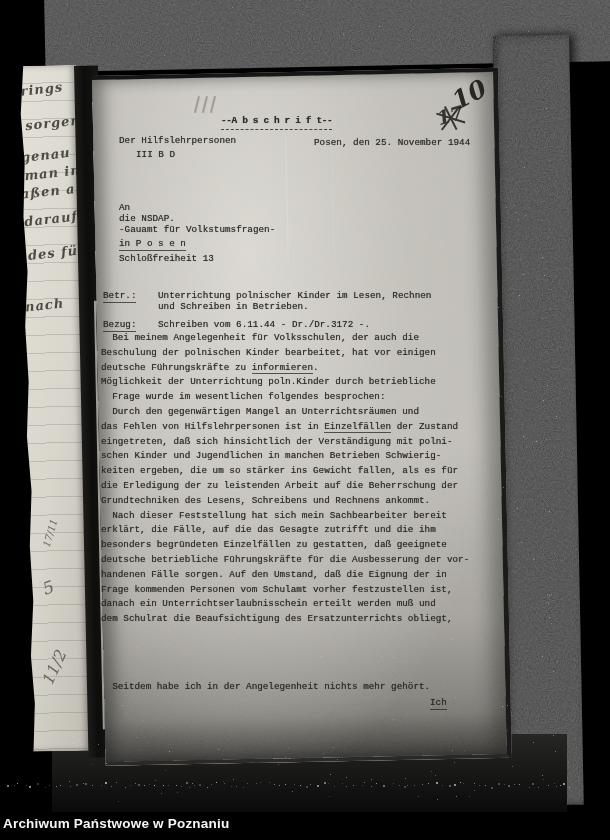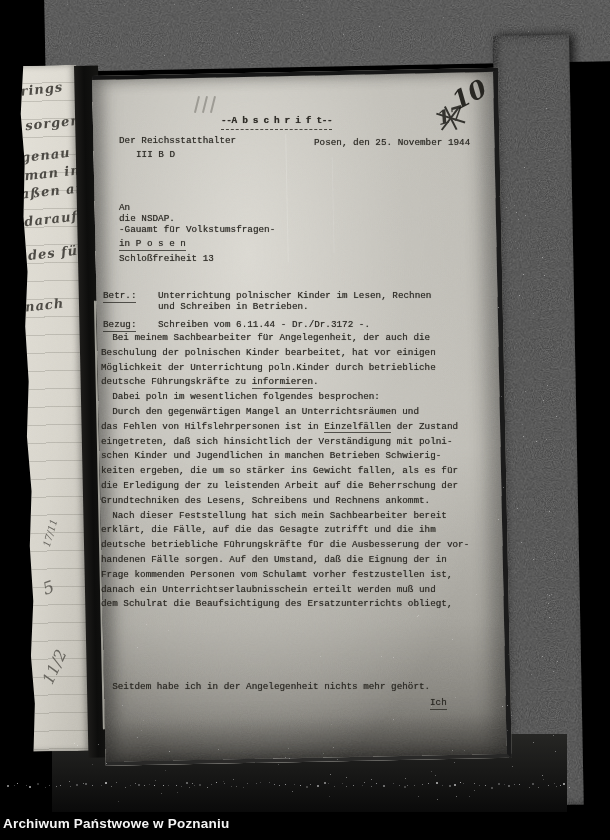--- a/index.html
+++ b/index.html
@@ -128,51 +128,52 @@
         <rect width="100%" height="100%" filter="url(#grainF)" opacity="0.55"></rect>
       </svg>
     <div class="scratch" style="left:192px;top:58px;width:1px;height:128px;"></div>
     <div class="scratch" style="left:238px;top:82px;width:1px;height:96px;opacity:.6;"></div>
   </div>
 
   <div class="doc">
 
     <div class="tw title" style="left:221px;top:115px;"><span>--</span><span>A b s c h r i f t</span><span>--</span></div>
 
-    <div class="tw" style="left:119px;top:135px;">Der Reichsstatthalter</div>
+    <div class="tw" style="left:119px;top:135px;">Der Hilfslehrpersonen</div>
     <div class="tw" style="left:136px;top:149px;">III B D</div>
     <div class="tw" style="left:314px;top:137px;">Posen, den 25. November 1944</div>
 
     <div class="tw" style="left:119px;top:202px;">An</div>
     <div class="tw" style="left:119px;top:213px;">die NSDAP.</div>
     <div class="tw" style="left:119px;top:224px;">-Gauamt für Volkstumsfragen-</div>
     <div class="tw" style="left:119px;top:238px;"><span class="u">in P o s e n</span></div>
     <div class="tw" style="left:119px;top:253px;">Schloßfreiheit 13</div>
 
     <div class="tw" style="left:103px;top:290px;"><span class="u">Betr.:</span></div>
     <div class="tw" style="left:158px;top:290px;">Unterrichtung polnischer Kinder im Lesen, Rechnen</div>
     <div class="tw" style="left:158px;top:301px;">und Schreiben in Betrieben.</div>
     <div class="tw" style="left:103px;top:319px;"><span class="u">Bezug:</span></div>
     <div class="tw" style="left:158px;top:319px;">Schreiben vom 6.11.44 - Dr./Dr.3172 -.</div>
 
     <div class="bodyblock" id="bodyblock">
-        <div class="bl tw" style="position: static;"><span>  Bei meinem Sachbearbeiter für Angelegenheit, der auch die</span></div>
+        <div class="bl tw" style="position: static;"><span>  Bei meinem Angelegenheit für Volksschulen, der auch die</span></div>
         <div class="bl tw" style="position: static;"><span>Beschulung der polnischen Kinder bearbeitet, hat vor einigen</span></div>
+        <div class="bl tw" style="position: static;"><span>deutsche Führungskräfte zu </span><span class="u">informieren</span><span>.</span></div>
         <div class="bl tw" style="position: static;"><span>Möglichkeit der Unterrichtung poln.Kinder durch betriebliche</span></div>
-        <div class="bl tw" style="position: static;"><span>deutsche Führungskräfte zu </span><span class="u">informieren</span><span>.</span></div>
-        <div class="bl tw" style="position: static;"><span>  Dabei poln im wesentlichen folgendes besprochen:</span></div>
+        <div class="bl tw" style="position: static;"><span>  Frage wurde im wesentlichen folgendes besprochen:</span></div>
         <div class="bl tw" style="position: static;"><span>  Durch den gegenwärtigen Mangel an Unterrichtsräumen und</span></div>
         <div class="bl tw" style="position: static;"><span>das Fehlen von Hilfslehrpersonen ist in </span><span class="u">Einzelfällen</span><span> der Zustand</span></div>
         <div class="bl tw" style="position: static;"><span>eingetreten, daß sich hinsichtlich der Verständigung mit polni-</span></div>
         <div class="bl tw" style="position: static;"><span>schen Kinder und Jugendlichen in manchen Betrieben Schwierig-</span></div>
         <div class="bl tw" style="position: static;"><span>keiten ergeben, die um so stärker ins Gewicht fallen, als es für</span></div>
         <div class="bl tw" style="position: static;"><span>die Erledigung der zu leistenden Arbeit auf die Beherrschung der</span></div>
         <div class="bl tw" style="position: static;"><span>Grundtechniken des Lesens, Schreibens und Rechnens ankommt.</span></div>
         <div class="bl tw" style="position: static;"><span>  Nach dieser Feststellung hat sich mein Sachbearbeiter bereit</span></div>
         <div class="bl tw" style="position: static;"><span>erklärt, die Fälle, auf die das Gesagte zutrifft und die ihm</span></div>
+        <div class="bl tw" style="position: static;"><span>besonders begründeten Einzelfällen zu gestatten, daß geeignete</span></div>
         <div class="bl tw" style="position: static;"><span>deutsche betriebliche Führungskräfte für die Ausbesserung der vor-</span></div>
         <div class="bl tw" style="position: static;"><span>handenen Fälle sorgen. Auf den Umstand, daß die Eignung der in</span></div>
         <div class="bl tw" style="position: static;"><span>Frage kommenden Personen vom Schulamt vorher festzustellen ist,</span></div>
         <div class="bl tw" style="position: static;"><span>danach ein Unterrichtserlaubnisschein erteilt werden muß und</span></div>
         <div class="bl tw" style="position: static;"><span>dem Schulrat die Beaufsichtigung des Ersatzunterrichts obliegt,</span></div>
       </div>
 
     <div class="tw" style="left:101px;top:681px;">  Seitdem habe ich in der Angelegenheit nichts mehr gehört.</div>
     <div class="tw" style="left:430px;top:697px;"><span class="u">Ich</span></div>
 

